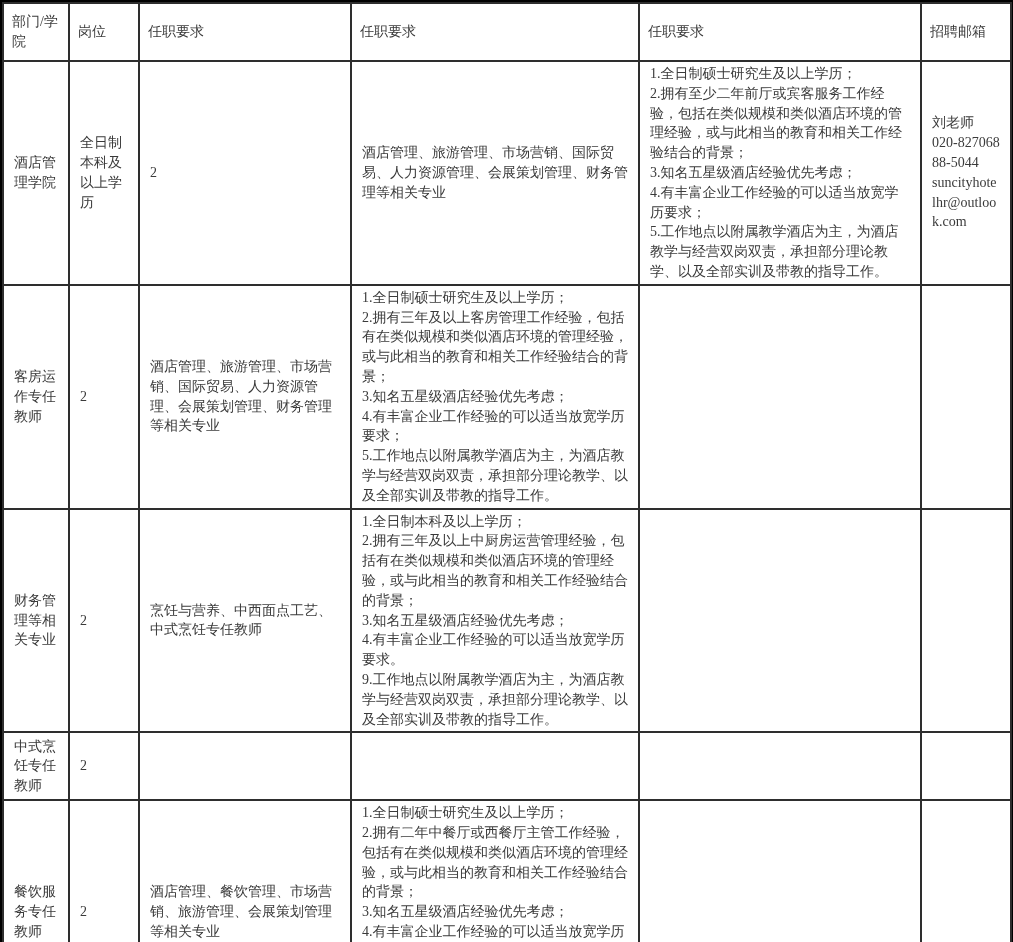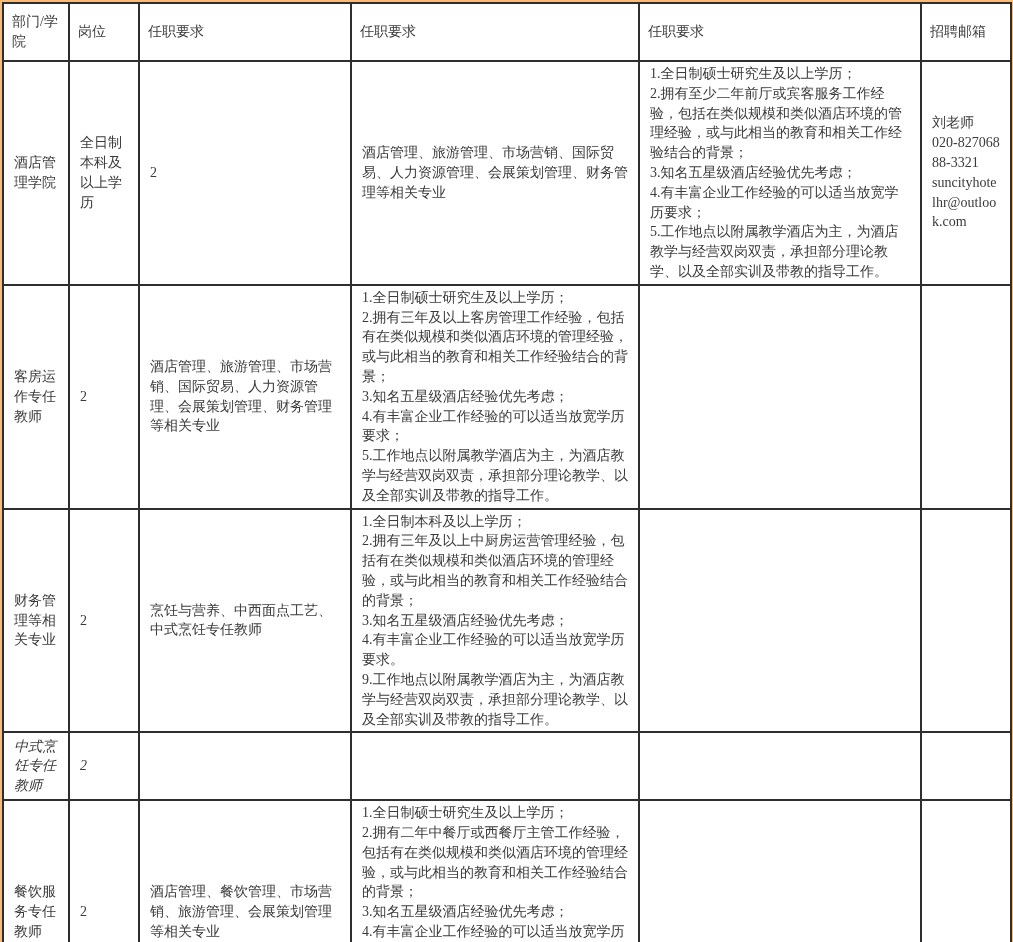--- a/index.html
+++ b/index.html
@@ -4,21 +4,21 @@
 <style>
   html, body {
     margin: 0;
     padding: 0;
     background: #fdfdfd;
     font-family: "Liberation Serif", "DejaVu Serif", serif;
   }
   .page {
     width: 1013px;
     height: 942px;
-    background: #fdba74;
+    background: #000000;
     box-sizing: border-box;
     padding: 2px 0 0 2px;
   }
   table.recruit {
     border-collapse: collapse;
     table-layout: fixed;
     width: 1008px;
     background: #ffffff;
     color: #3a3a3a;
     font-size: 14px;
@@ -43,21 +43,21 @@
   col.c2 { width: 70px; }
   col.c3 { width: 212px; }
   col.c4 { width: 288px; }
   col.c5 { width: 282px; }
   col.c6 { width: 90px; }
   
   tr.rh0 { height: 58px; }
   tr.rh1 { height: 198px; }
   tr.rh2 { height: 200px; }
   tr.rh3 { height: 197px; }
-  tr.rh4 { height: 68px; font-style: italic; }
+  tr.rh4 { height: 68px; }
   tr.rh5 { height: 217px; }
 </style>
 </head>
 <body>
 
 <div class="page">
   <table class="recruit">
     <colgroup>
       <col class="c1">
         <col class="c2">
@@ -79,21 +79,21 @@
       <td>酒店管理学院</td>
       <td>全日制本科及以上学历</td>
       <td>2</td>
       <td>酒店管理、旅游管理、市场营销、国际贸易、人力资源管理、会展策划管理、财务管理等相关专业</td>
       <td>1.全日制硕士研究生及以上学历；
 2.拥有至少二年前厅或宾客服务工作经验，包括在类似规模和类似酒店环境的管理经验，或与此相当的教育和相关工作经验结合的背景；
 3.知名五星级酒店经验优先考虑；
 4.有丰富企业工作经验的可以适当放宽学历要求；
 5.工作地点以附属教学酒店为主，为酒店教学与经营双岗双责，承担部分理论教学、以及全部实训及带教的指导工作。</td>
       <td>刘老师
-020-82706888-3321
+020-82706888-5044
 suncityhotelhr@outlook.com</td>
     </tr>
     <tr class="rh2">
       <td>客房运作专任教师</td>
       <td>2</td>
       <td>酒店管理、旅游管理、市场营销、国际贸易、人力资源管理、会展策划管理、财务管理等相关专业</td>
       <td>1.全日制硕士研究生及以上学历；
 2.拥有三年及以上客房管理工作经验，包括有在类似规模和类似酒店环境的管理经验，或与此相当的教育和相关工作经验结合的背景；
 3.知名五星级酒店经验优先考虑；
 4.有丰富企业工作经验的可以适当放宽学历要求；

